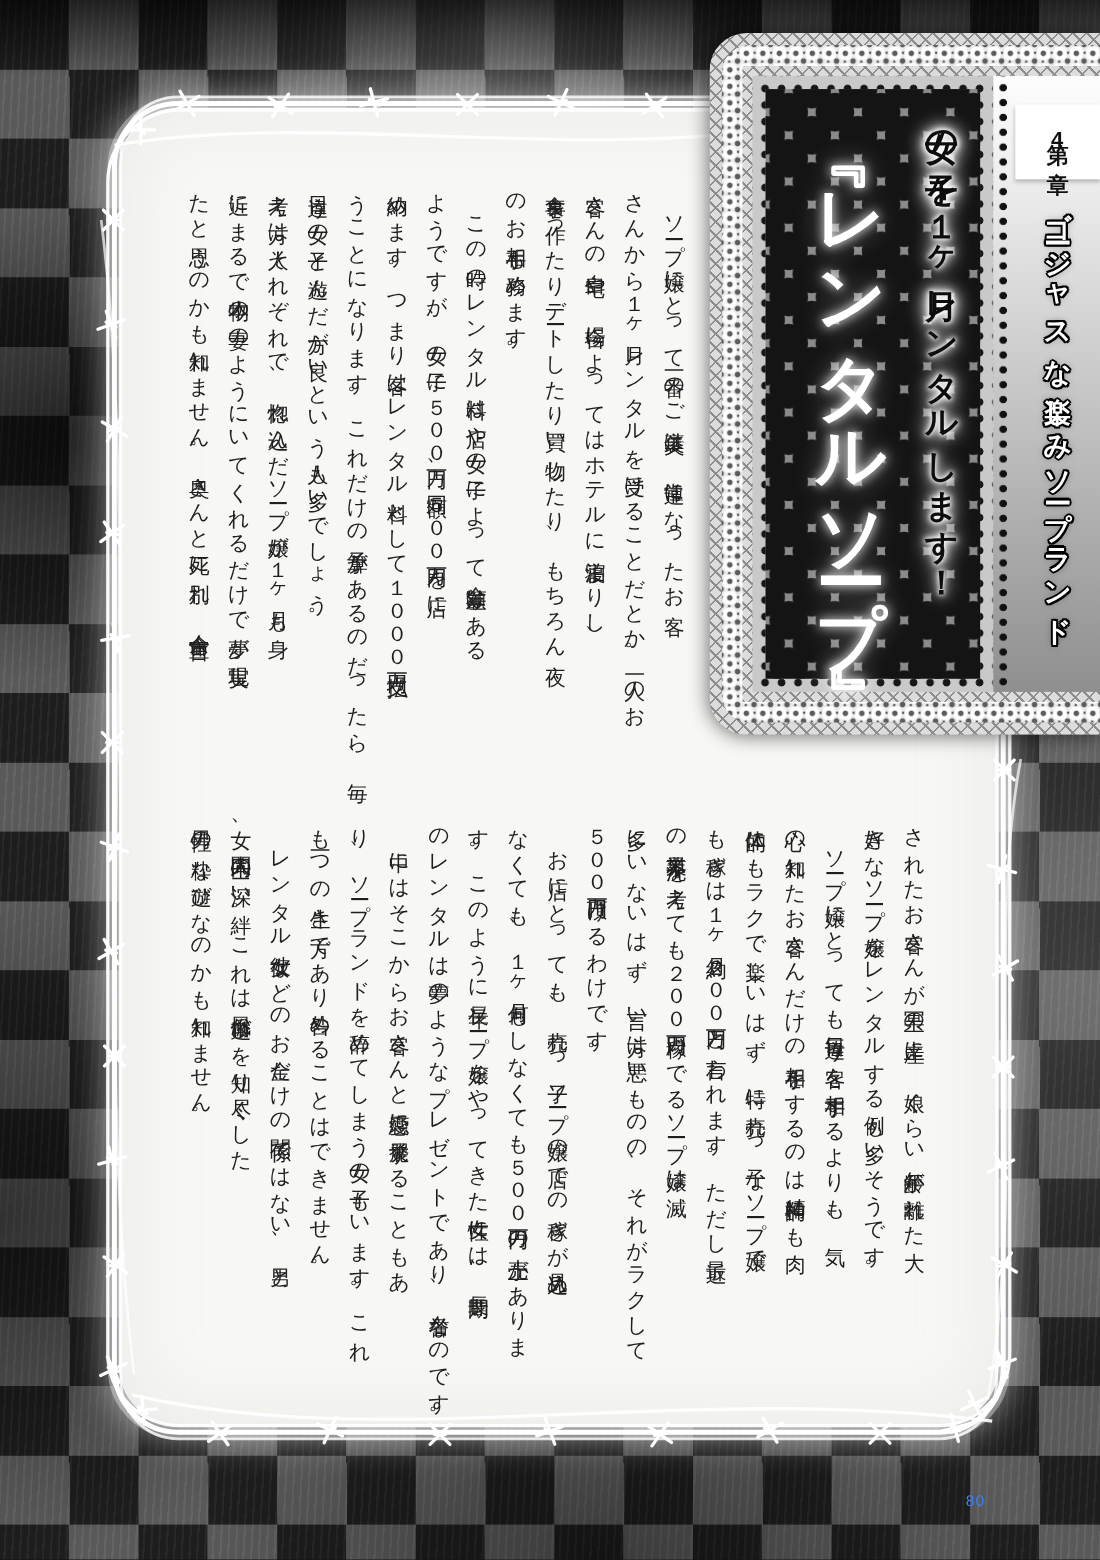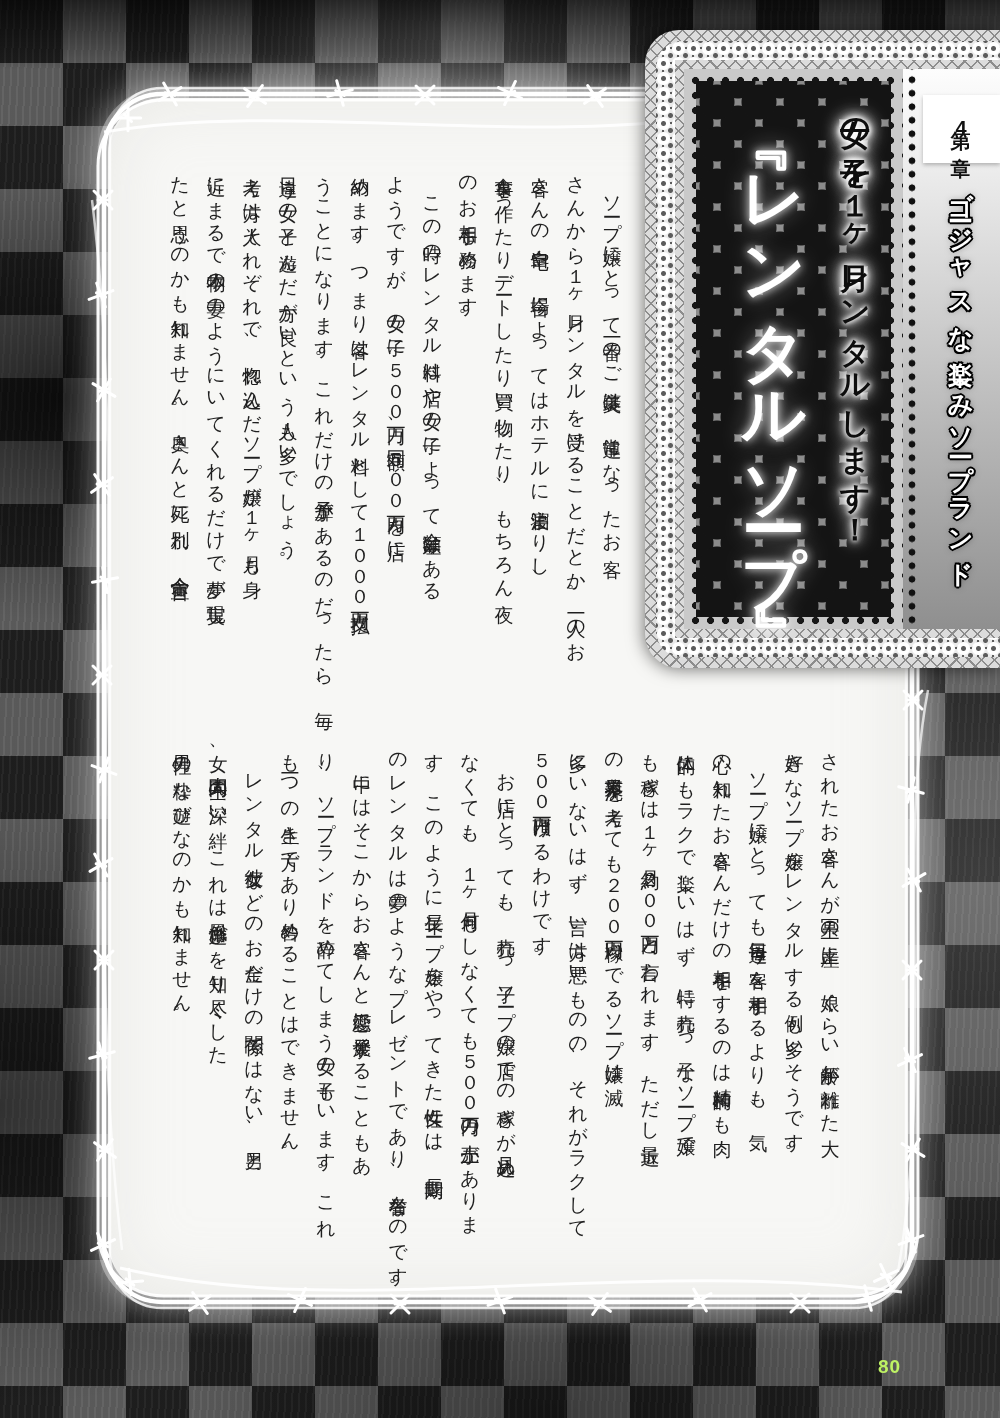--- a/index.html
+++ b/index.html
@@ -74,22 +74,22 @@
   .chapter-box{width:100%;height:68px;background:#fff;display:flex;align-items:center;justify-content:center;
       box-shadow:0 2px 4px rgba(0,0,0,.25);}
   .chapter-box span{writing-mode:vertical-rl;text-orientation:upright;font-size:20px;font-weight:bold;
       color:#111;letter-spacing:2px;}
   .chapter-series{writing-mode:vertical-rl;text-orientation:mixed;margin:12px auto 0;
       font-size:25px;font-weight:bold;color:#fff;letter-spacing:4px;
       text-shadow:2px 0 0 #000,-2px 0 0 #000,0 2px 0 #000,0 -2px 0 #000,
                   1.5px 1.5px 0 #000,-1.5px 1.5px 0 #000,1.5px -1.5px 0 #000,-1.5px -1.5px 0 #000,
                   0 0 7px rgba(0,0,0,.55);}
 
-  .page-number{position:absolute;left:878px;top:1356px;z-index:4;color:#bef264;
-      font-size:19px;font-weight:bold;letter-spacing:1px;}
+  .page-number{position:absolute;left:878px;top:1356px;z-index:4;color:#3b82f6;
+      font-size:14px;font-weight:normal;letter-spacing:1px;}
 </style>
 </head>
 <body>
 
 <div class="page">
   <div class="bg"></div>
 
   <div class="panel"></div>
 
   <svg class="wire" width="1000" height="1418" viewBox="0 0 1000 1418">

